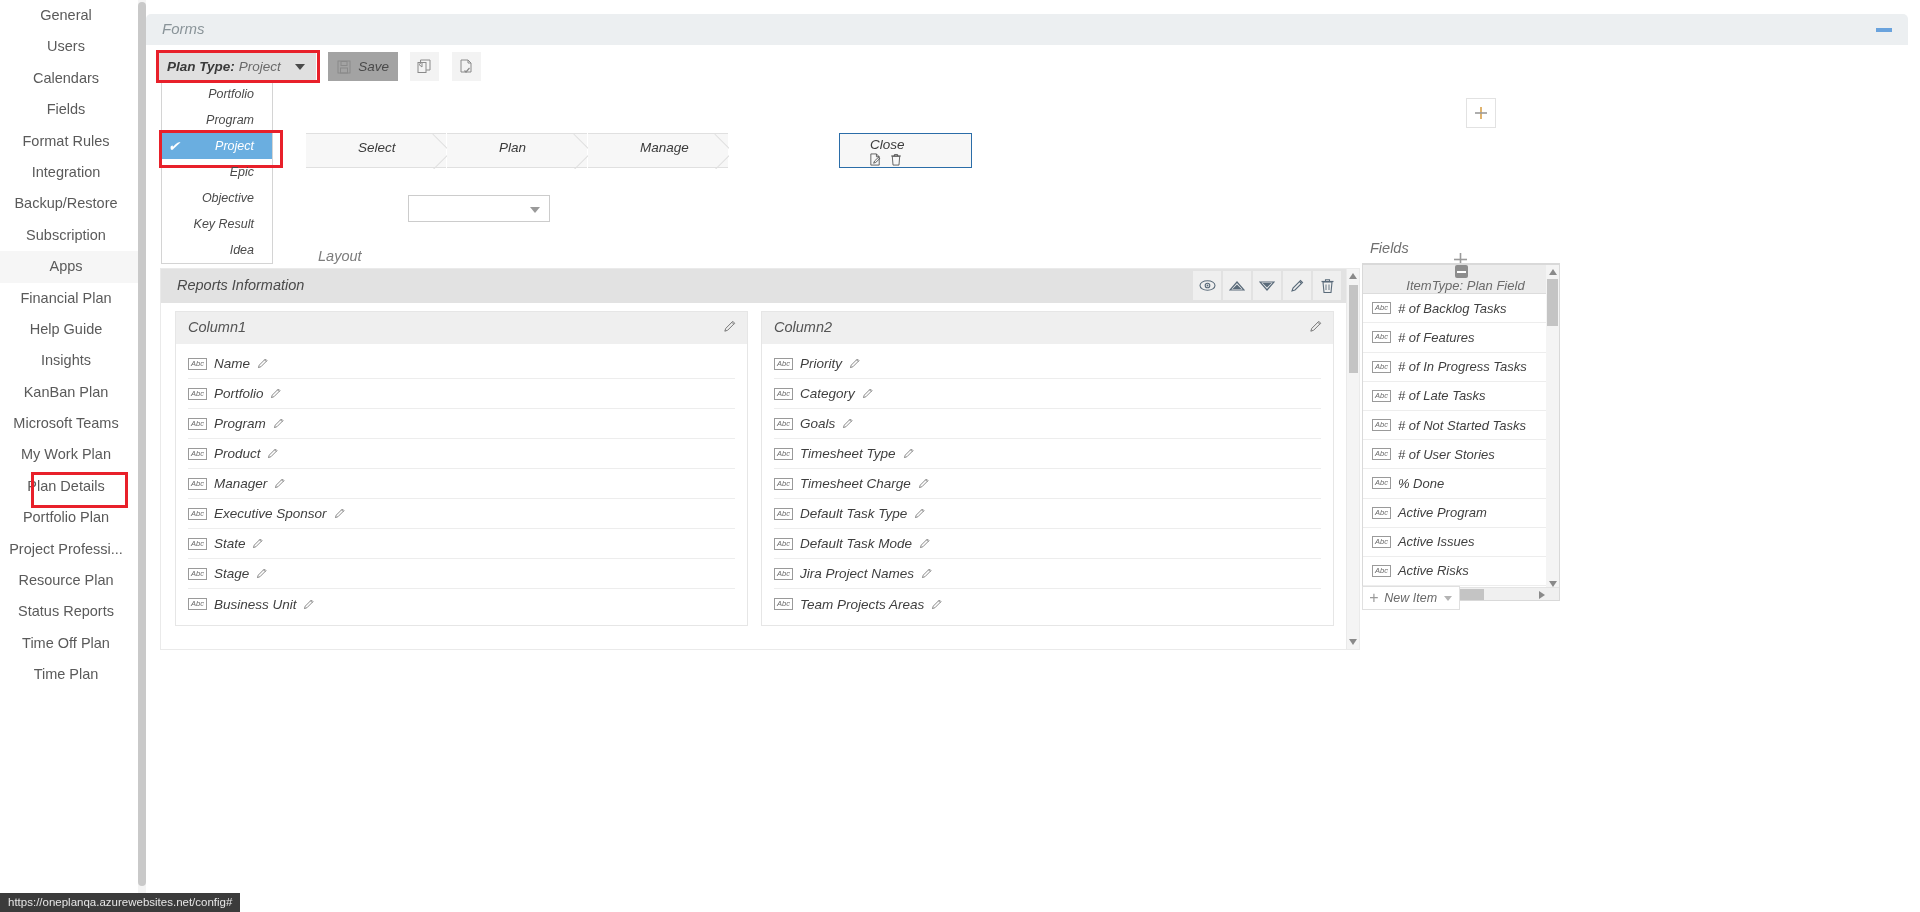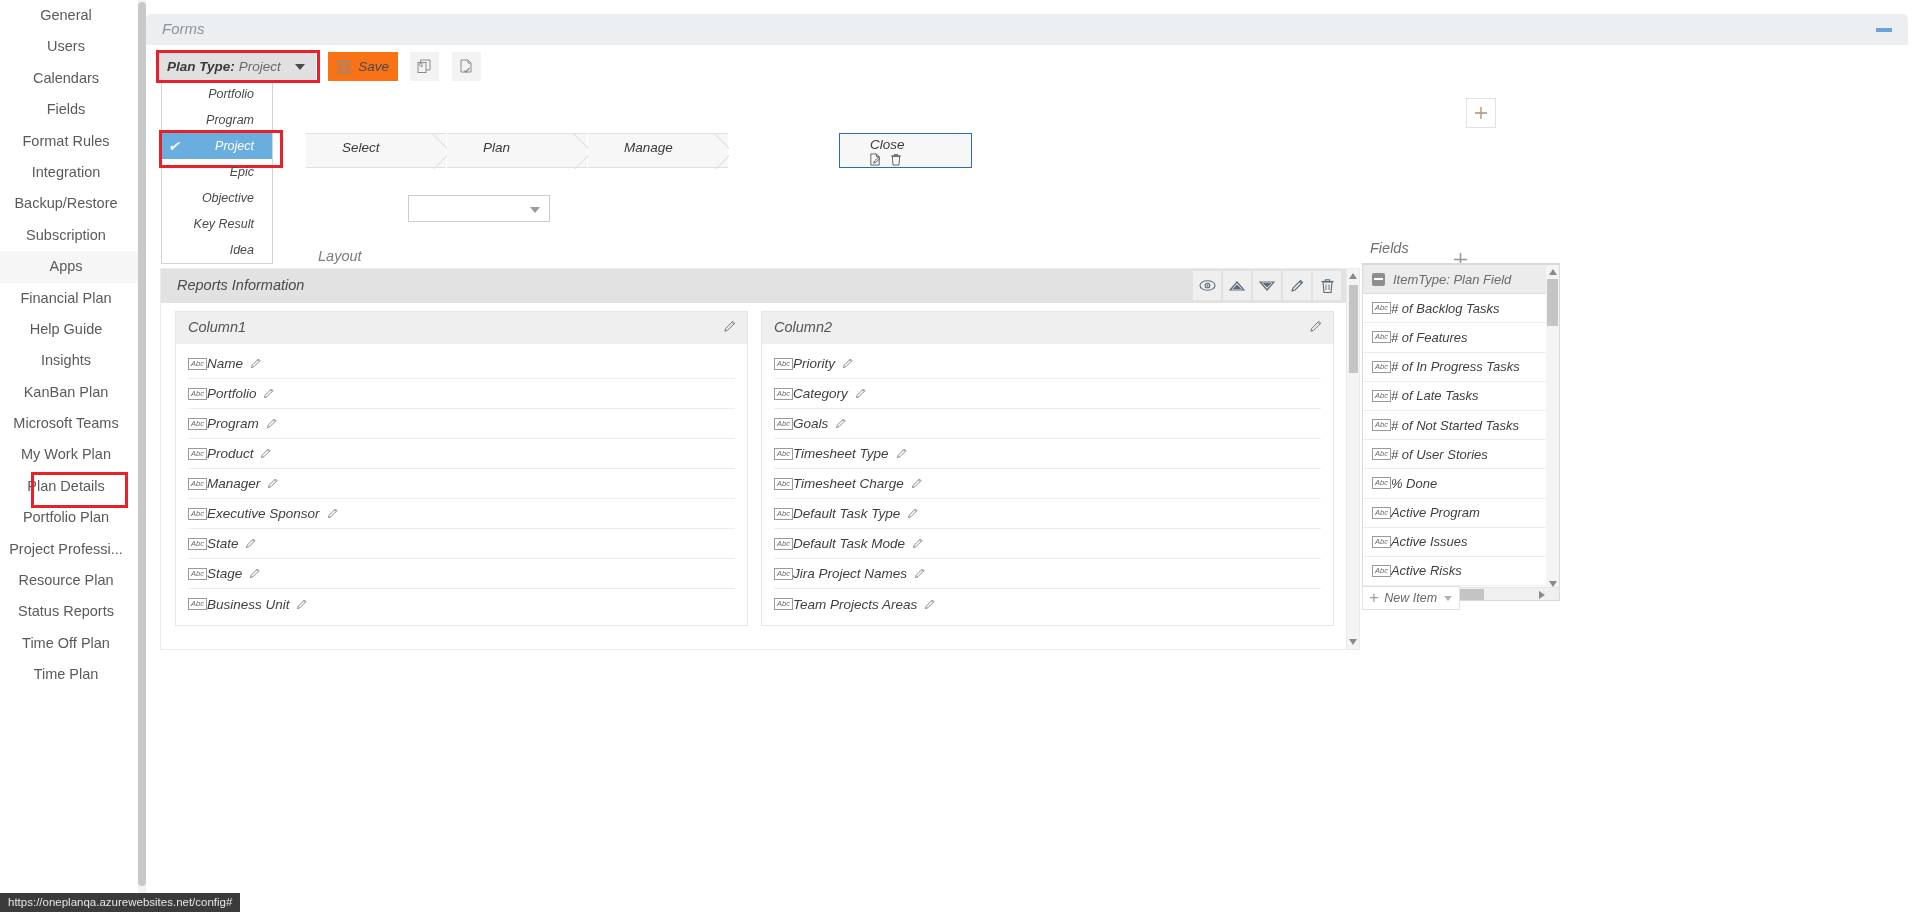--- a/index.html
+++ b/index.html
@@ -108,21 +108,21 @@
     border-right: 5px solid transparent;
     border-top: 6px solid #4a4a4a;
   }
   #plan-type-ring {
     position: absolute; left: 10px; top: 50px;
     width: 164px; height: 33px;
     border: 3px solid #e8202a;
     pointer-events: none;
     z-index: 40;
   }
-  .tb-btn.light { background: #f97316; margin-left: 8px; }
+  .tb-btn.light { background: #a3a3a3; margin-left: 8px; }
   .tb-icon-btn {
     display: inline-flex; align-items: center; justify-content: center;
     width: 29px; height: 29px;
     background: #f3f3f3;
     margin-left: 8px;
     vertical-align: top;
     cursor: pointer;
   }
 
   
@@ -169,21 +169,21 @@
   }
   .stage {
     position: absolute;
     top: 0;
     height: 35px;
     background: #f7f7f7;
     border-top: 1px solid #e0e0e0;
     border-bottom: 1px solid #e0e0e0;
   }
   .stage .txt {
-    position: absolute; left: 36px; top: 6px;
+    position: absolute; left: 52px; top: 6px;
     font-size: 13.5px; color: #3b3b3b;
   }
   .stage .arrow {
     position: absolute; right: -1px; top: 0;
     width: 18px; height: 35px;
     overflow: hidden;
   }
   .stage .arrow::before {
     content: "";
     position: absolute; left: -9px; top: 5px;
@@ -308,21 +308,21 @@
     cursor: pointer;
   }
   .field-row:last-child { border-bottom: none; }
   .abc {
     display: inline-block;
     border: 1px solid #9a9a9a;
     font-size: 7.5px;
     line-height: 10px;
     padding: 0 2px;
     color: #6a6a6a;
-    margin-right: 0;
+    margin-right: 7px;
     background: #fff;
     font-family: "Liberation Sans", sans-serif;
   }
   .field-row .pencil { margin-left: 6px; }
 
   
   #canvas-sb {
     position: absolute; left: 1200px; top: 268px;
     width: 14px; height: 382px;
     background: #f4f4f4;
@@ -367,20 +367,21 @@
     font-size: 13px;
     color: #3f3f3f;
     border-bottom: 1px solid #ededed;
     cursor: pointer;
     white-space: nowrap;
   }
   .fld-row.group {
     background: #ececec;
     color: #6b6b6b;
     border-bottom: 1px solid #dcdcdc;
+    flex-direction: column;
   }
   .minus-box {
     display: inline-block;
     width: 13px; height: 13px;
     background: #8d8d8d;
     position: relative;
     margin-right: 8px;
     border-radius: 2px;
   }
   .minus-box::after {

